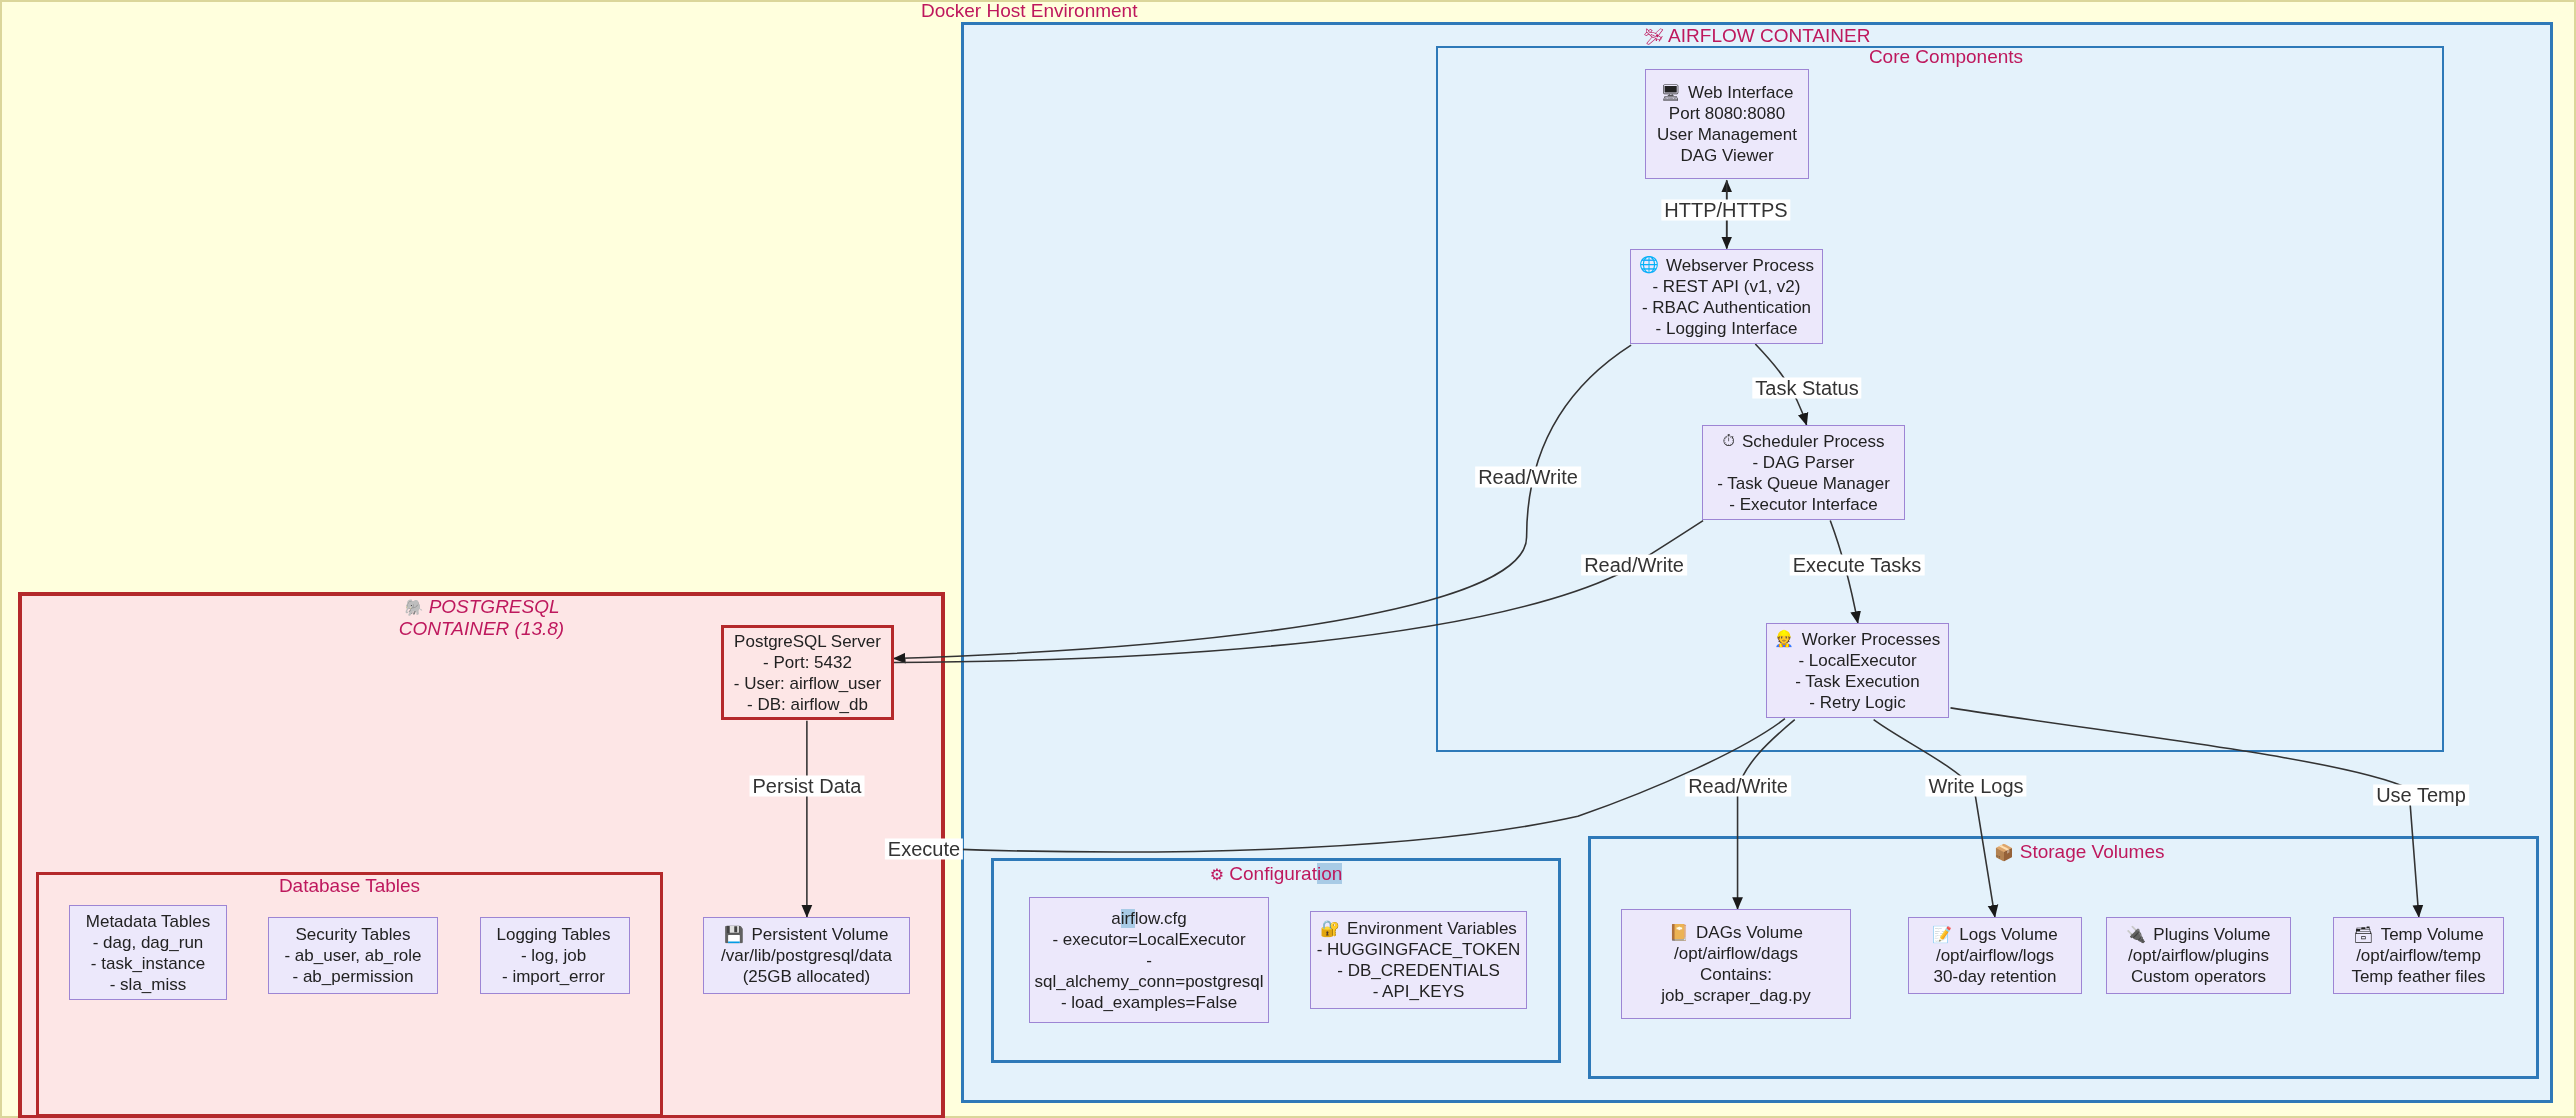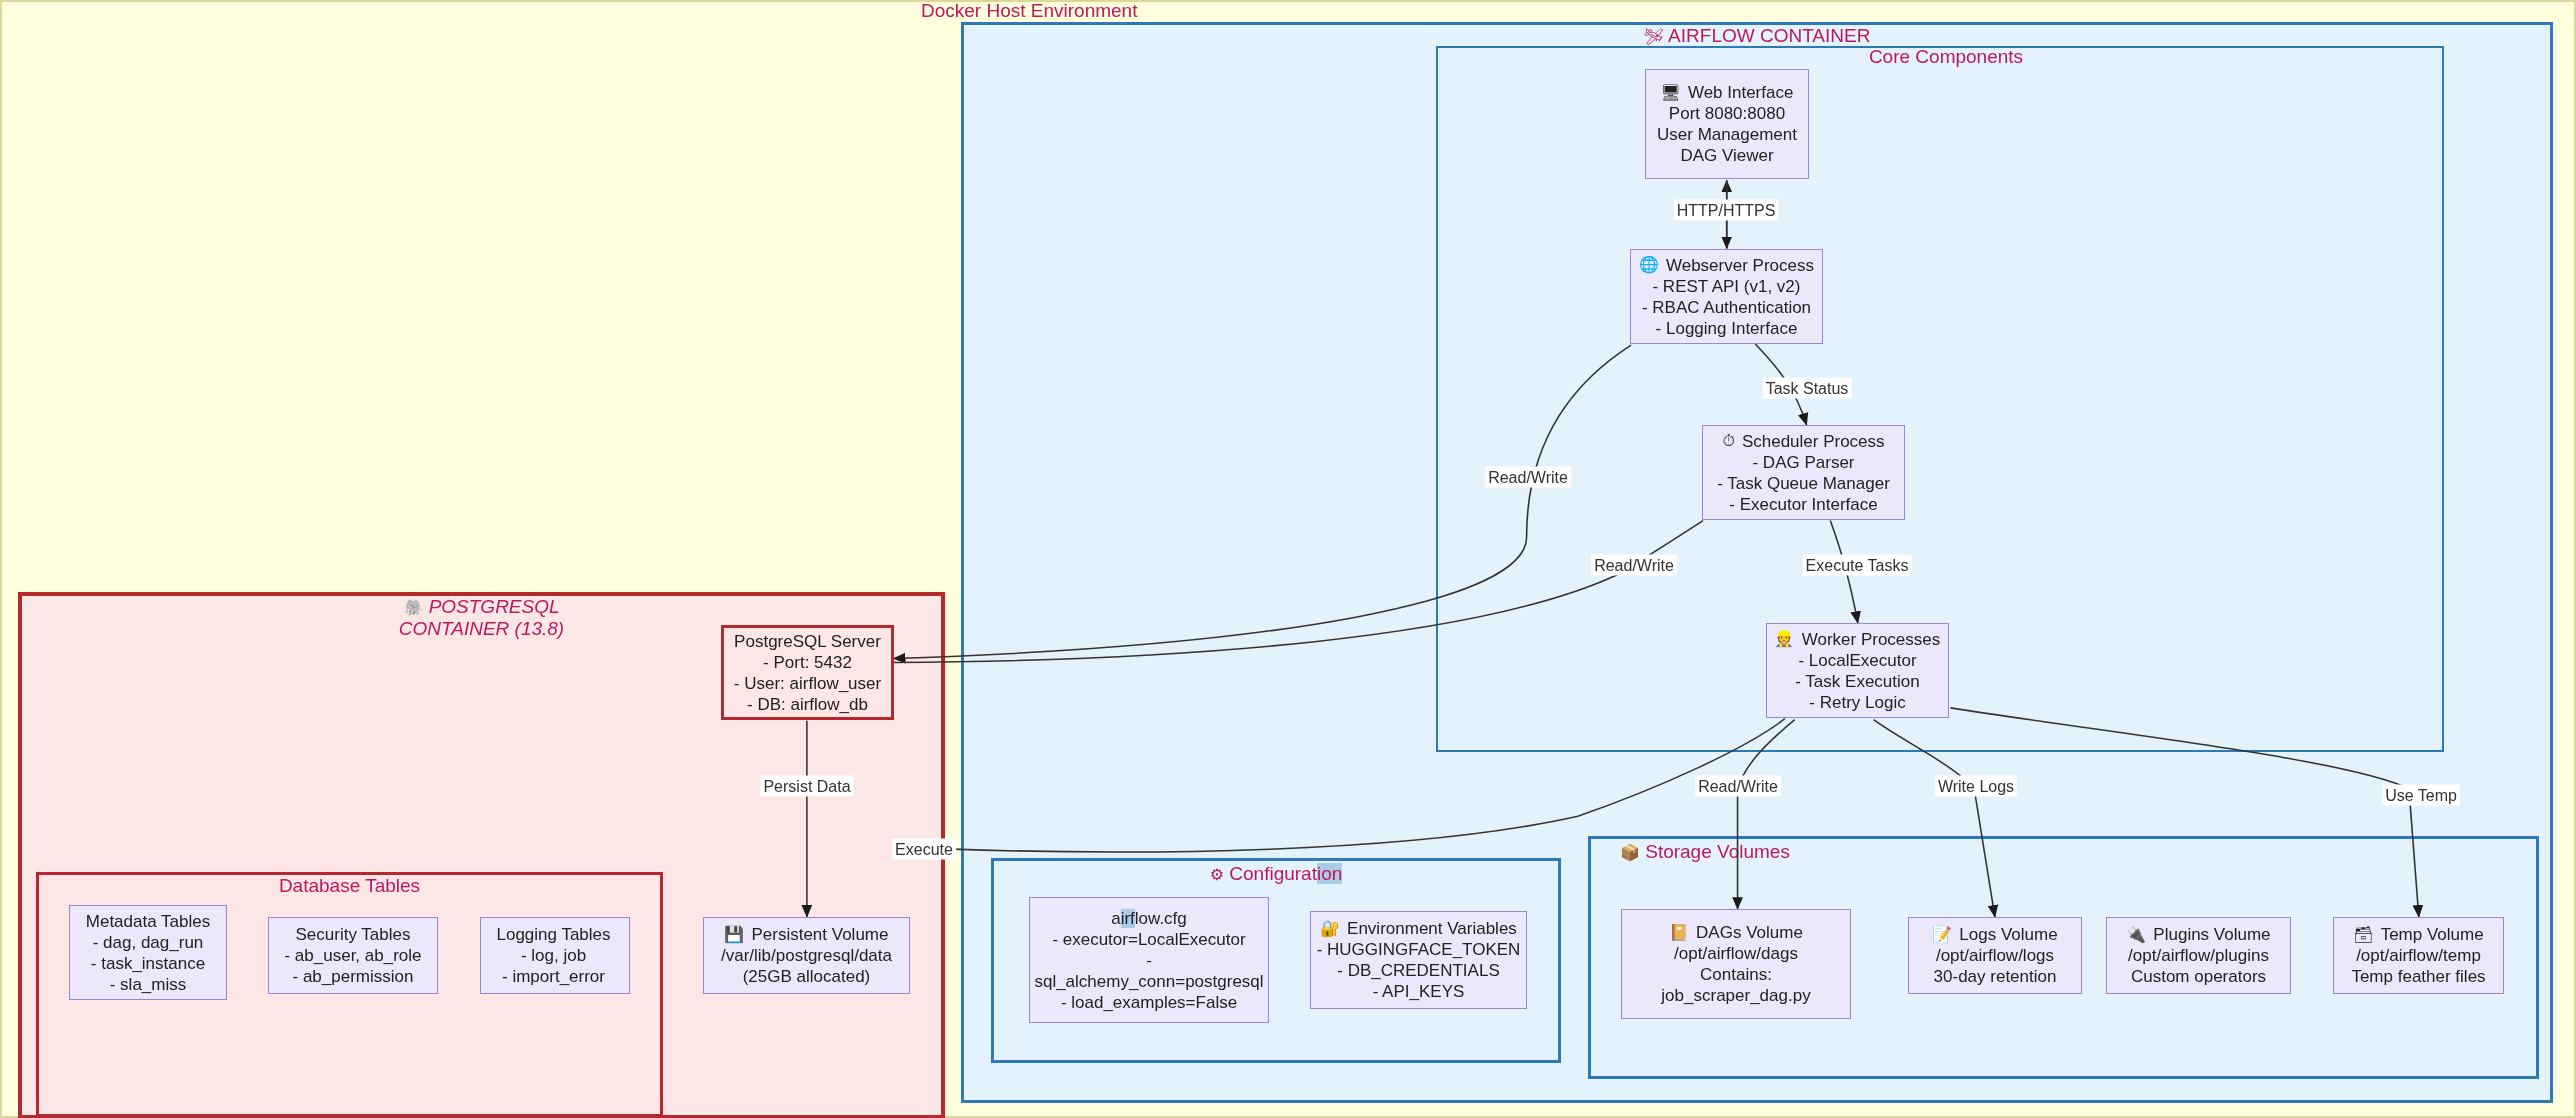--- a/index.html
+++ b/index.html
@@ -88,21 +88,21 @@
   }
 
   #storage-volumes {
     left: 1588px; top: 836px; width: 951px; height: 243px;
     background: #e4f2fb;
     border: 3px solid #2e79b8;
   }
   #storage-volumes-title {
     left: 1588px; top: 838px; width: 951px; height: 28px;
     line-height: 28px;
-    text-align: left;
+    text-align: center;
     padding-left: 32px;
   }
 
   
   .node {
     position: absolute;
     background: #ece8fb;
     border: 1.6px solid #9d85d4;
     display: flex;
     flex-direction: column;
@@ -135,21 +135,21 @@
   #n-dags       { left: 1621px; top: 909px; width: 230px; height: 110px; }
   #n-logs       { left: 1908px; top: 917px; width: 174px; height: 77px; }
   #n-plugins    { left: 2106px; top: 917px; width: 185px; height: 77px; }
   #n-temp       { left: 2333px; top: 917px; width: 171px; height: 77px; }
 
   
   .elabel {
     position: absolute;
     background: #ffffff;
     color: #333333;
-    font-size: 16px;
+    font-size: 20px;
     line-height: 19px;
     padding: 1px 3px;
     white-space: nowrap;
     transform: translate(-50%, -50%);
   }
 
   
   .hl { background: #a8cbe6; }
 
   svg#edges {

